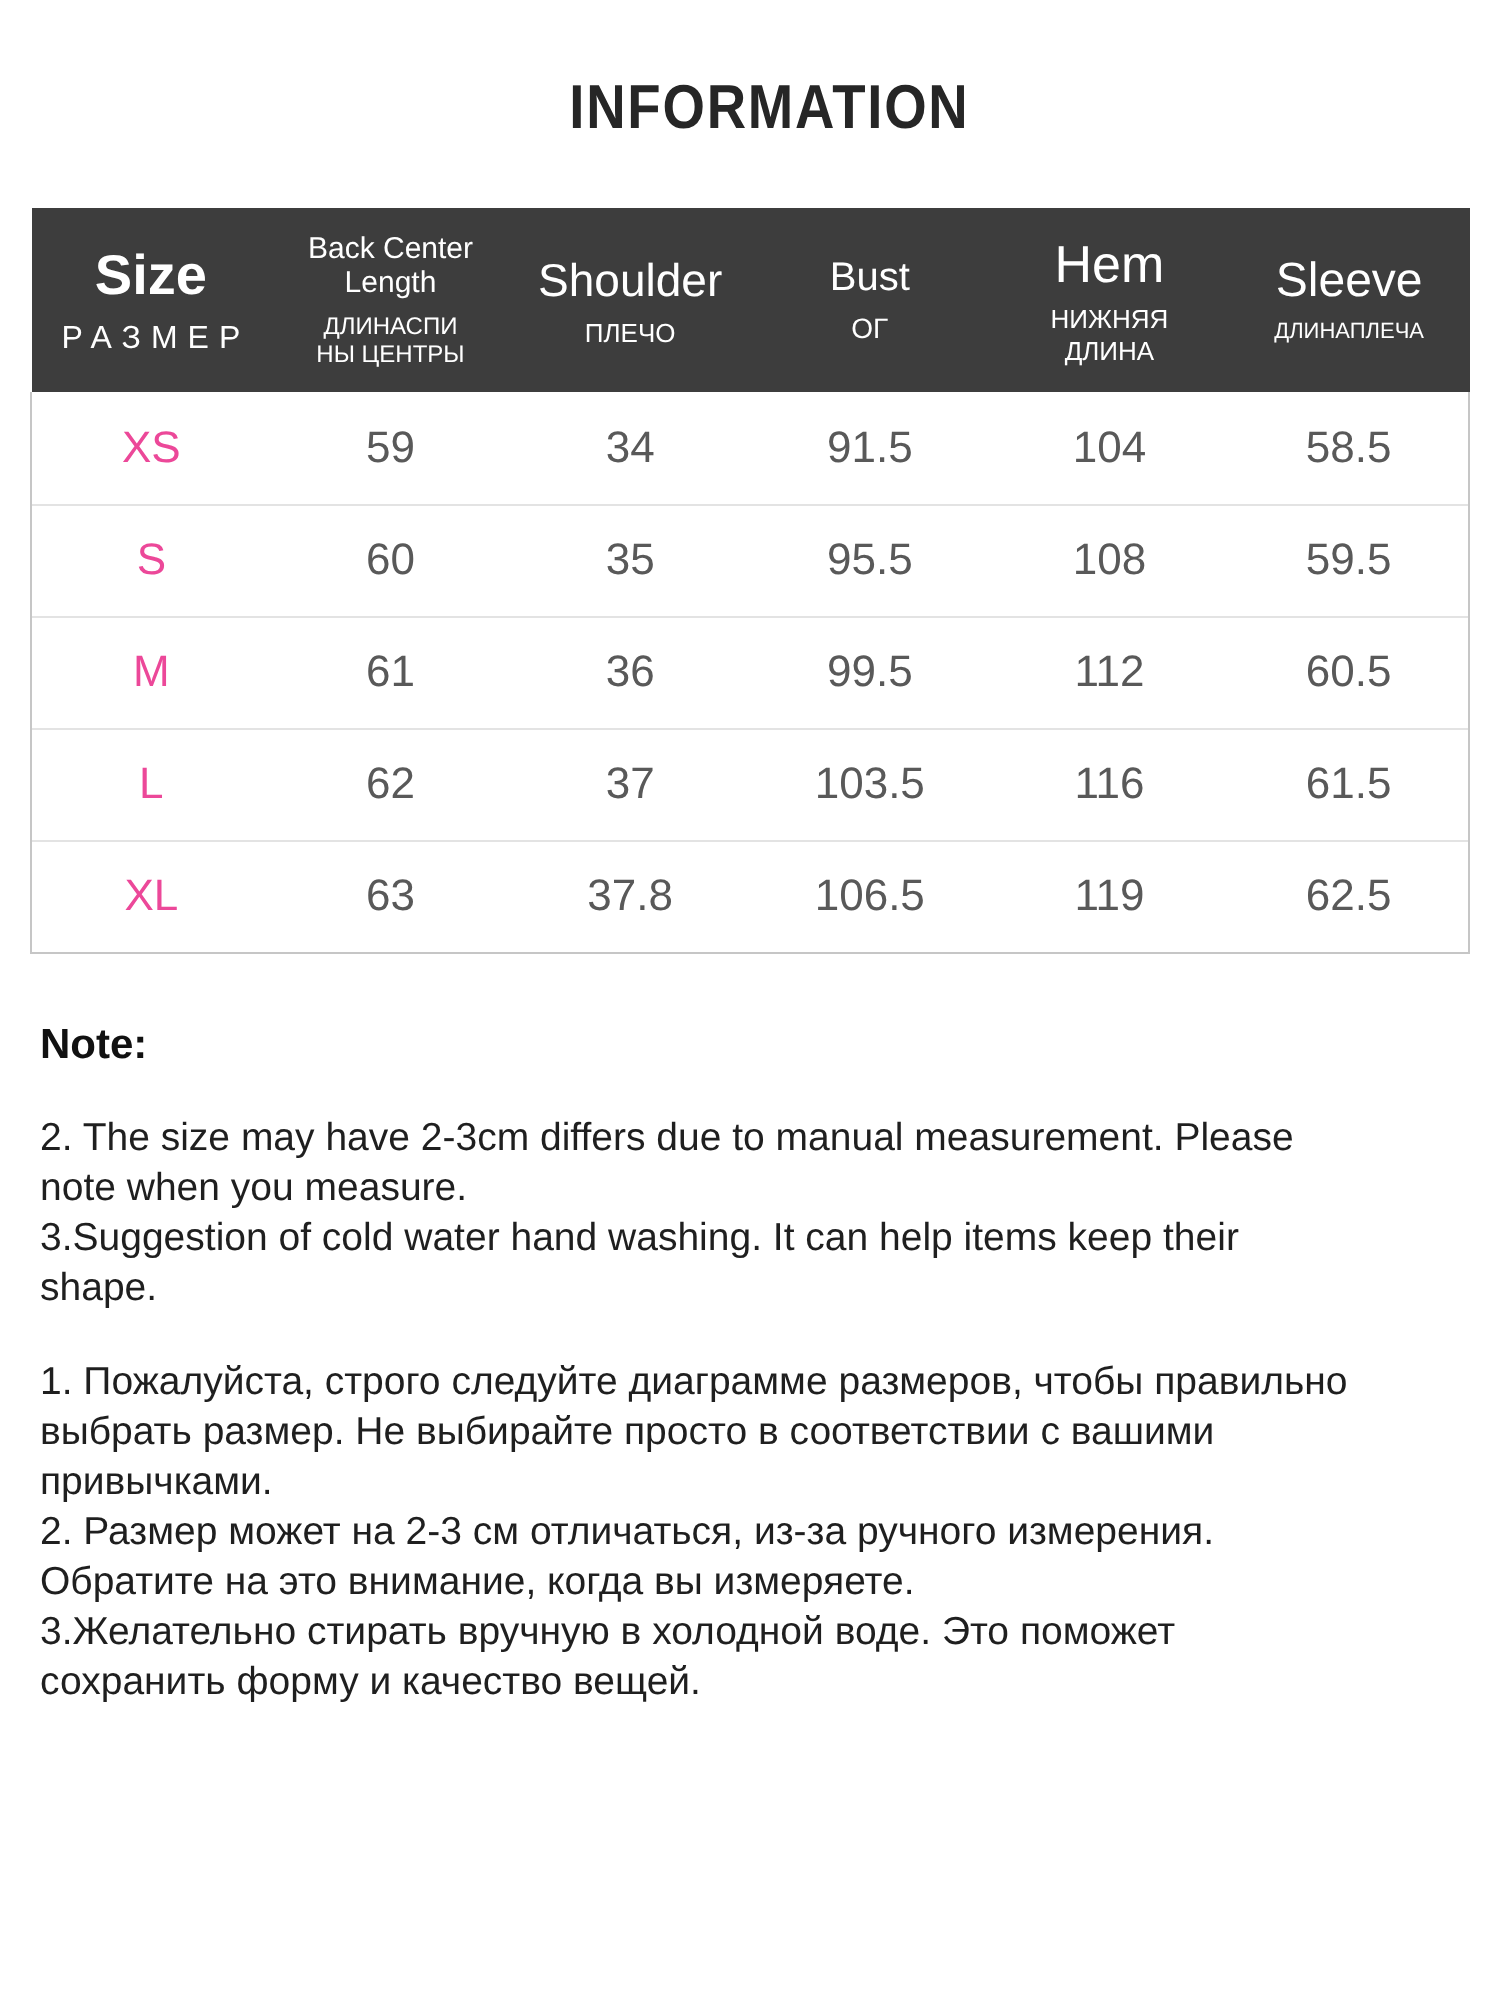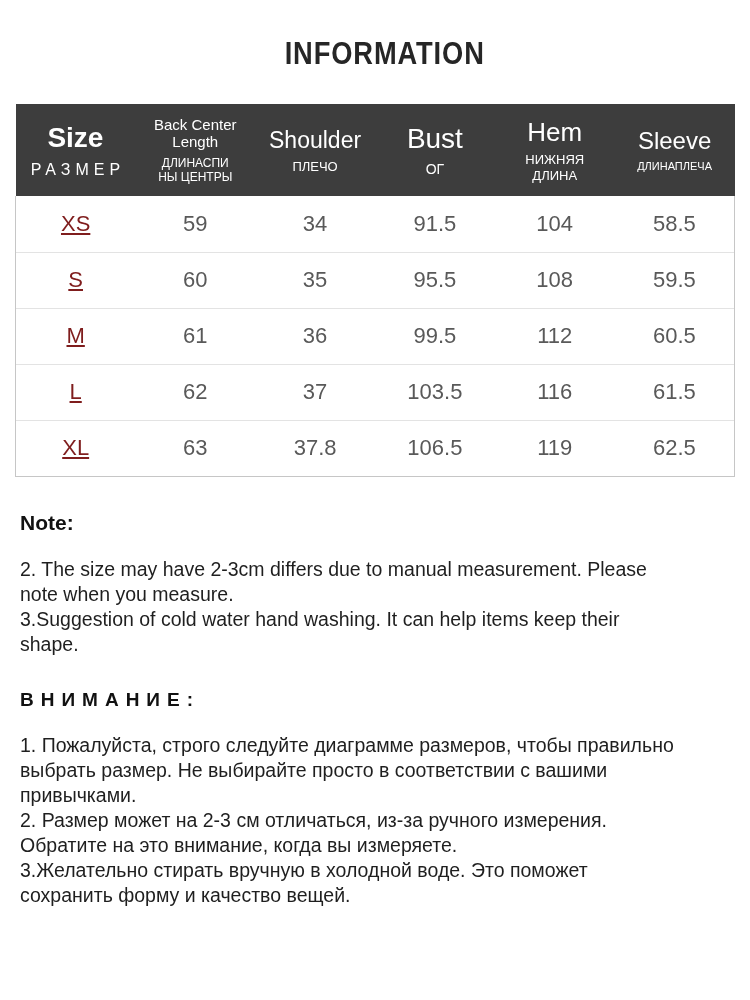--- a/index.html
+++ b/index.html
@@ -27,31 +27,31 @@
     background: #3d3d3d; color: #ffffff;
     font-weight: normal; text-align: center; vertical-align: middle;
     padding: 12px 0 10px 0; height: 92px;
   }
   .size-table th .en { white-space: pre-wrap; font-size: 23px; line-height: 1.08; }
   .size-table th .ru { white-space: pre-wrap; font-size: 13px; line-height: 1.2; margin-top: 6px; }
   .size-table th:nth-child(1) .en { font-size: 28px; font-weight: bold; }
   .size-table th:nth-child(1) .ru { font-size: 16px; letter-spacing: 5px; text-indent: 5px; }
   .size-table th:nth-child(2) .en { font-size: 15px; }
   .size-table th:nth-child(2) .ru { font-size: 12px; }
-  .size-table th:nth-child(4) .en { font-size: 28px; }
+  .size-table th:nth-child(4) .en { font-size: 20px; }
   .size-table th:nth-child(4) .ru { font-size: 14px; }
   .size-table th:nth-child(5) .en { font-size: 26px; }
   .size-table th:nth-child(6) .en { font-size: 24px; }
   .size-table th:nth-child(6) .ru { font-size: 11px; }
 
   .size-table td {
     height: 56px; text-align: center; vertical-align: middle;
     font-size: 22px; color: #595959; background: #ffffff;
   }
-  .size-table td:first-child { color: #7f1d1d; text-decoration: underline; }
+  .size-table td:first-child { color: #ec4899; }
   .size-table tbody td:first-child { border-left: 1px solid #c6c6c6; }
   .size-table tbody td:last-child { border-right: 1px solid #c6c6c6; }
   .size-table tbody tr:not(:first-child) td { border-top: 1px solid #e3e3e3; }
   .size-table tbody tr:last-child td { border-bottom: 1px solid #c6c6c6; }
 
   
   .notes { padding: 0 20px 0 20px; color: #1f1f1f; }
   .note-heading-en {
     margin-top: 34px; font-size: 21px; font-weight: bold; color: #111111;
   }
@@ -154,21 +154,20 @@
 
   <div class="notes">
     <div class="note-heading-en">Note:</div>
     <div class="note-items">
       <p class="note-item">2. The size may have 2-3cm differs due to manual measurement. Please
 note when you measure.</p>
       <p class="note-item">3.Suggestion of cold water hand washing. It can help items keep their
 shape.</p>
     </div>
 
-    <div class="note-heading-ru">ВНИМАНИЕ:</div>
     <div class="note-items">
       <p class="note-item">1. Пожалуйста, строго следуйте диаграмме размеров, чтобы правильно
 выбрать размер. Не выбирайте просто в соответствии с вашими
 привычками.</p>
       <p class="note-item">2. Размер может на 2-3 см отличаться, из-за ручного измерения.
 Обратите на это внимание, когда вы измеряете.</p>
       <p class="note-item">3.Желательно стирать вручную в холодной воде. Это поможет
 сохранить форму и качество вещей.</p>
     </div>
   </div>

